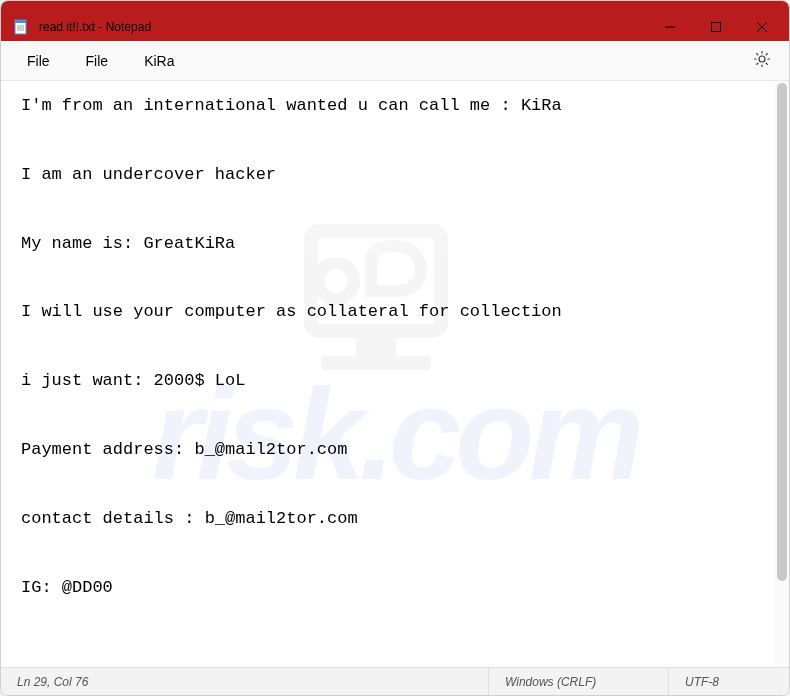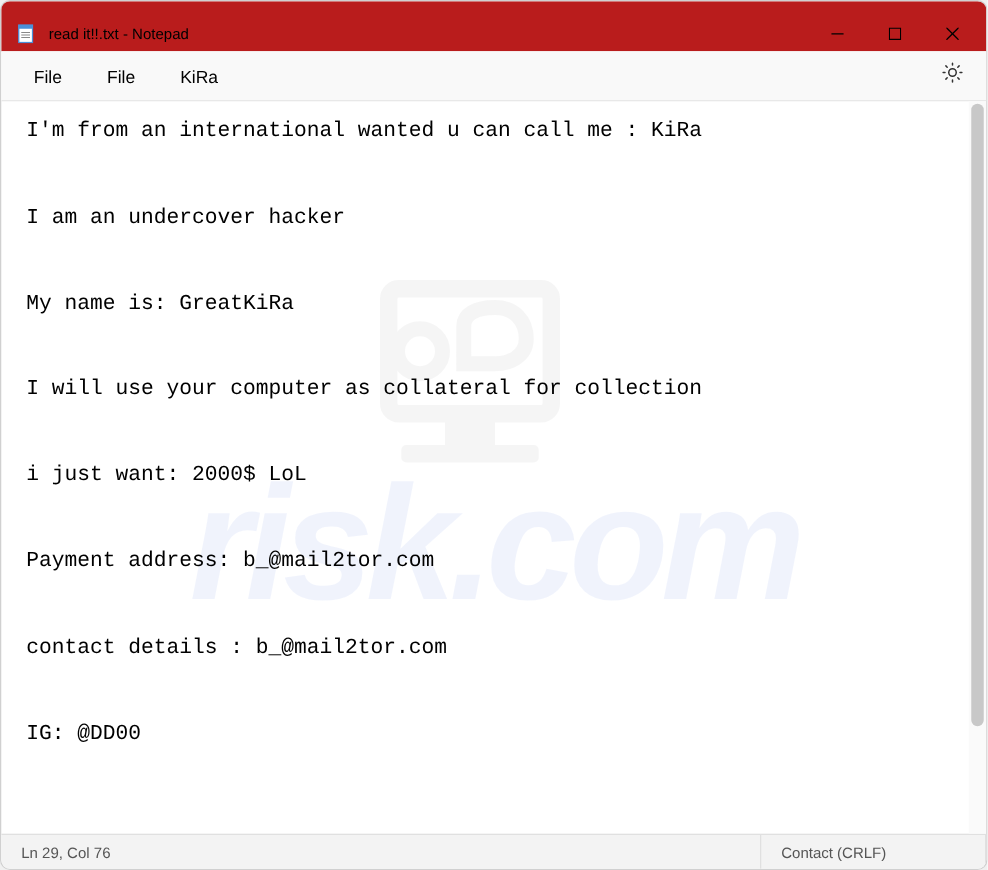--- a/index.html
+++ b/index.html
@@ -156,20 +156,21 @@
       align-items: center;
       font-size: 12px;
       color: #555;
     }
     .status-cell {
       padding: 0 16px;
       border-right: 1px solid #e0e0e0;
       height: 100%;
       display: flex;
       align-items: center;
+      font-style: italic;
     }
     .status-cell.first {
       flex: 1;
       border-right: 1px solid #e0e0e0;
     }
     .status-cell.zoom {
       width: 100px;
     }
     .status-cell.eol {
       width: 180px;
@@ -272,16 +273,17 @@
 Hehh .. i think u are in big trouble $:
 sO Contact me after payment and I will unlock it for you
 If you do not pay, your computer and files will be automatically destroyed,</div>
     <div class="scrollbar">
       <div class="scrollbar-thumb"></div>
     </div>
   </div>
 
   <div class="status-bar">
     <div class="status-cell first">Ln 29, Col 76</div>
-    <div class="status-cell eol">Contact (CRLF)</div>
+    <div class="status-cell eol">Windows (CRLF)</div>
+    <div class="status-cell enc">UTF-8</div>
   </div>
 
 </div>
 
 </body></html>

